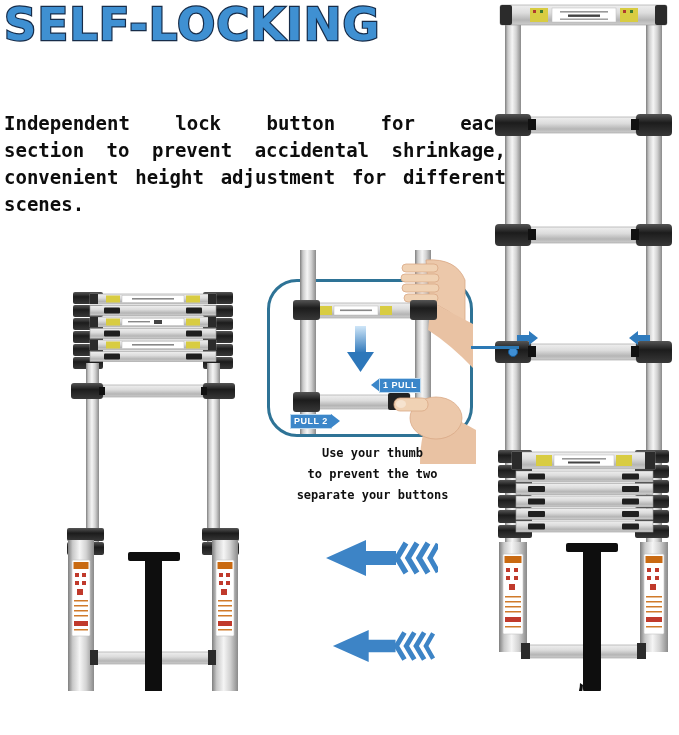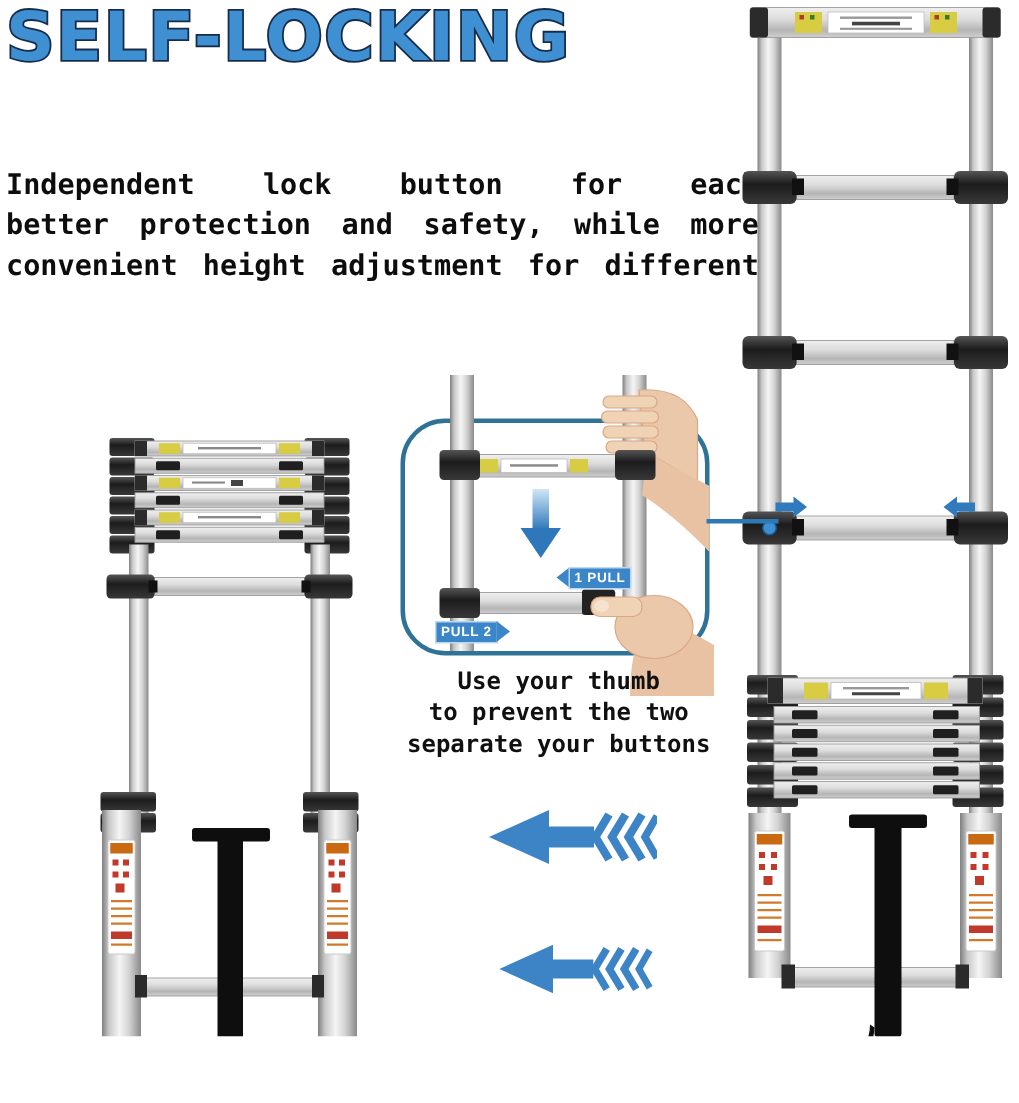--- a/index.html
+++ b/index.html
@@ -25,21 +25,21 @@
   .pull-label .body{background:#3b86c9;color:#fff;font-weight:bold;font-size:9px;
                     letter-spacing:.5px;padding:1px 3px;line-height:11px;
                     box-shadow:0 0 0 1px #bcd9ef;}
   .tri-left{width:0;height:0;border-top:7px solid transparent;border-bottom:7px solid transparent;
             border-right:9px solid #3b86c9;}
   .tri-right{width:0;height:0;border-top:7px solid transparent;border-bottom:7px solid transparent;
              border-left:9px solid #3b86c9;}
   
   .caption{position:absolute;left:250px;top:443px;width:245px;text-align:center;
            font-family:"DejaVu Sans Mono","Liberation Mono",monospace;
-           font-weight:bold;font-size:16px;line-height:21px;color:#101010;z-index:25;}
+           font-weight:bold;font-size:12px;line-height:21px;color:#101010;z-index:25;}
   
   .callout-line{position:absolute;left:471px;top:346px;width:48px;height:3px;
                 background:#2c79b5;z-index:20;}
   .arrow-svg{position:absolute;z-index:15;}
   svg{display:block;}
 </style>
 </head>
 <body>
 
 <div id="canvas">
@@ -74,22 +74,23 @@
       </linearGradient>
     </defs>
   </svg>
 
   <div class="title">
     <div>SELF-LOCKING</div>
   </div>
 
   <div class="desc">
     <div class="line">Independent lock button for each</div>
-    <div class="line">better protection and safety, while more</div>
+    <div class="line">section to prevent accidental shrinkage,</div>
     <div class="line">convenient height adjustment for different</div>
+    <div class="line last">scenes.</div>
   </div>
 
   <svg class="ladder" style="position:absolute;left:58px;top:288px" width="190" height="450" viewBox="0 0 190 450">
 
     <g>
       <rect x="15" y="4" width="30" height="12" rx="2" fill="url(#gCollar)"></rect>
       <rect x="15" y="17" width="30" height="12" rx="2" fill="url(#gCollar)"></rect>
       <rect x="15" y="30" width="30" height="12" rx="2" fill="url(#gCollar)"></rect>
       <rect x="15" y="43" width="30" height="12" rx="2" fill="url(#gCollar)"></rect>
       <rect x="15" y="56" width="30" height="12" rx="2" fill="url(#gCollar)"></rect>

